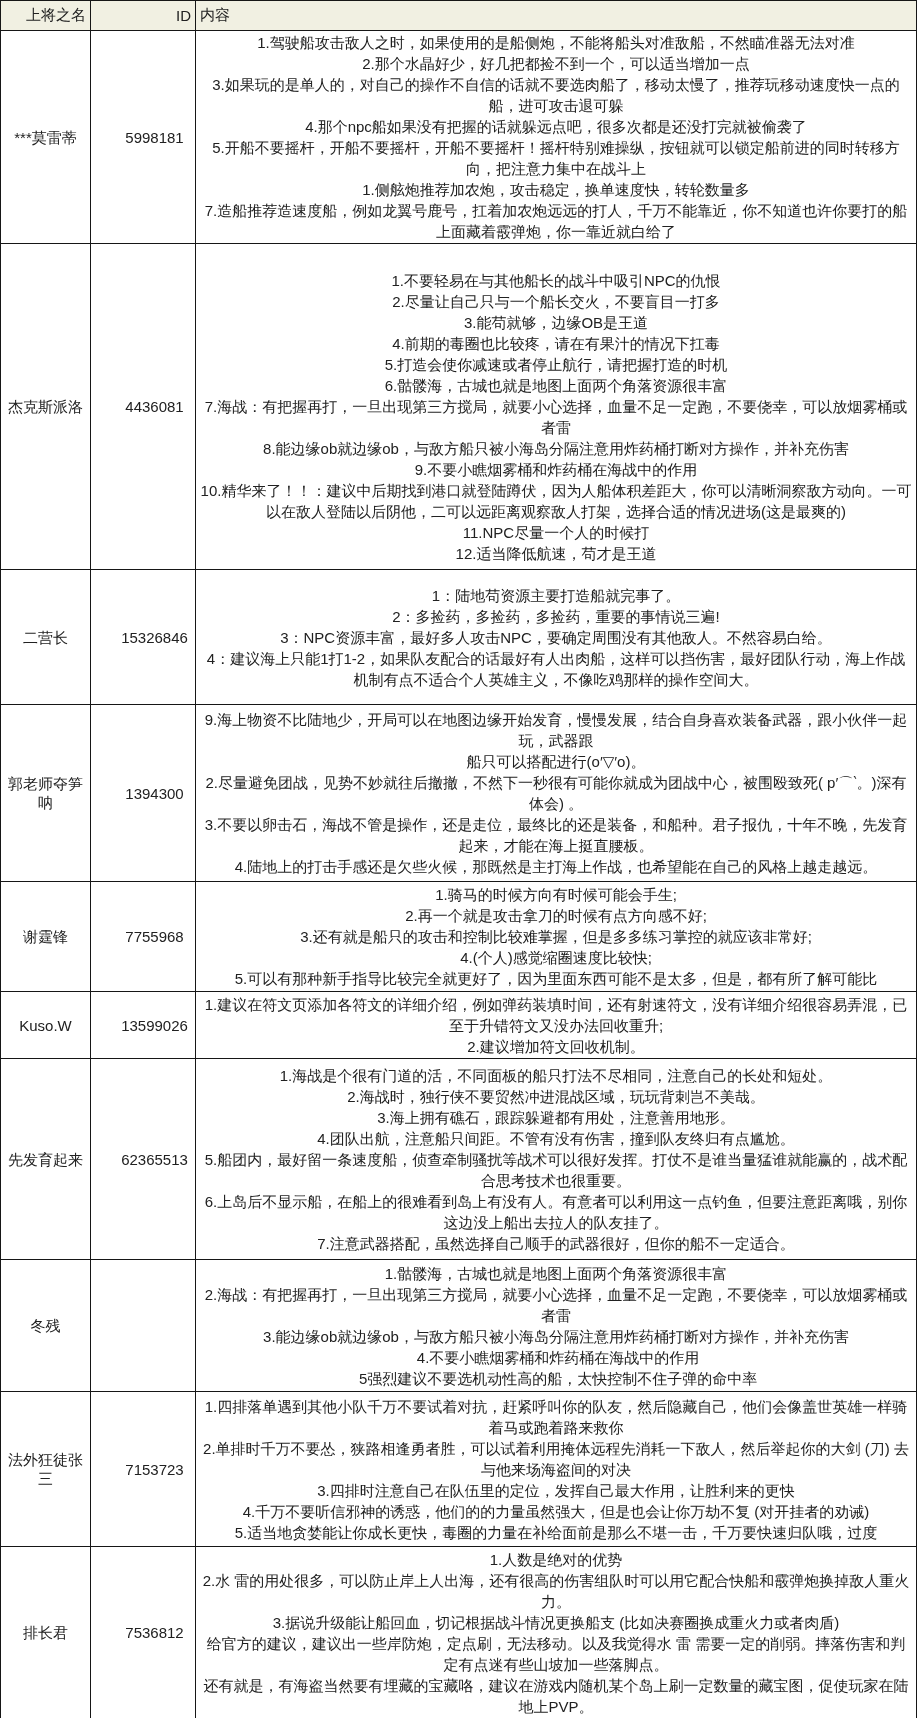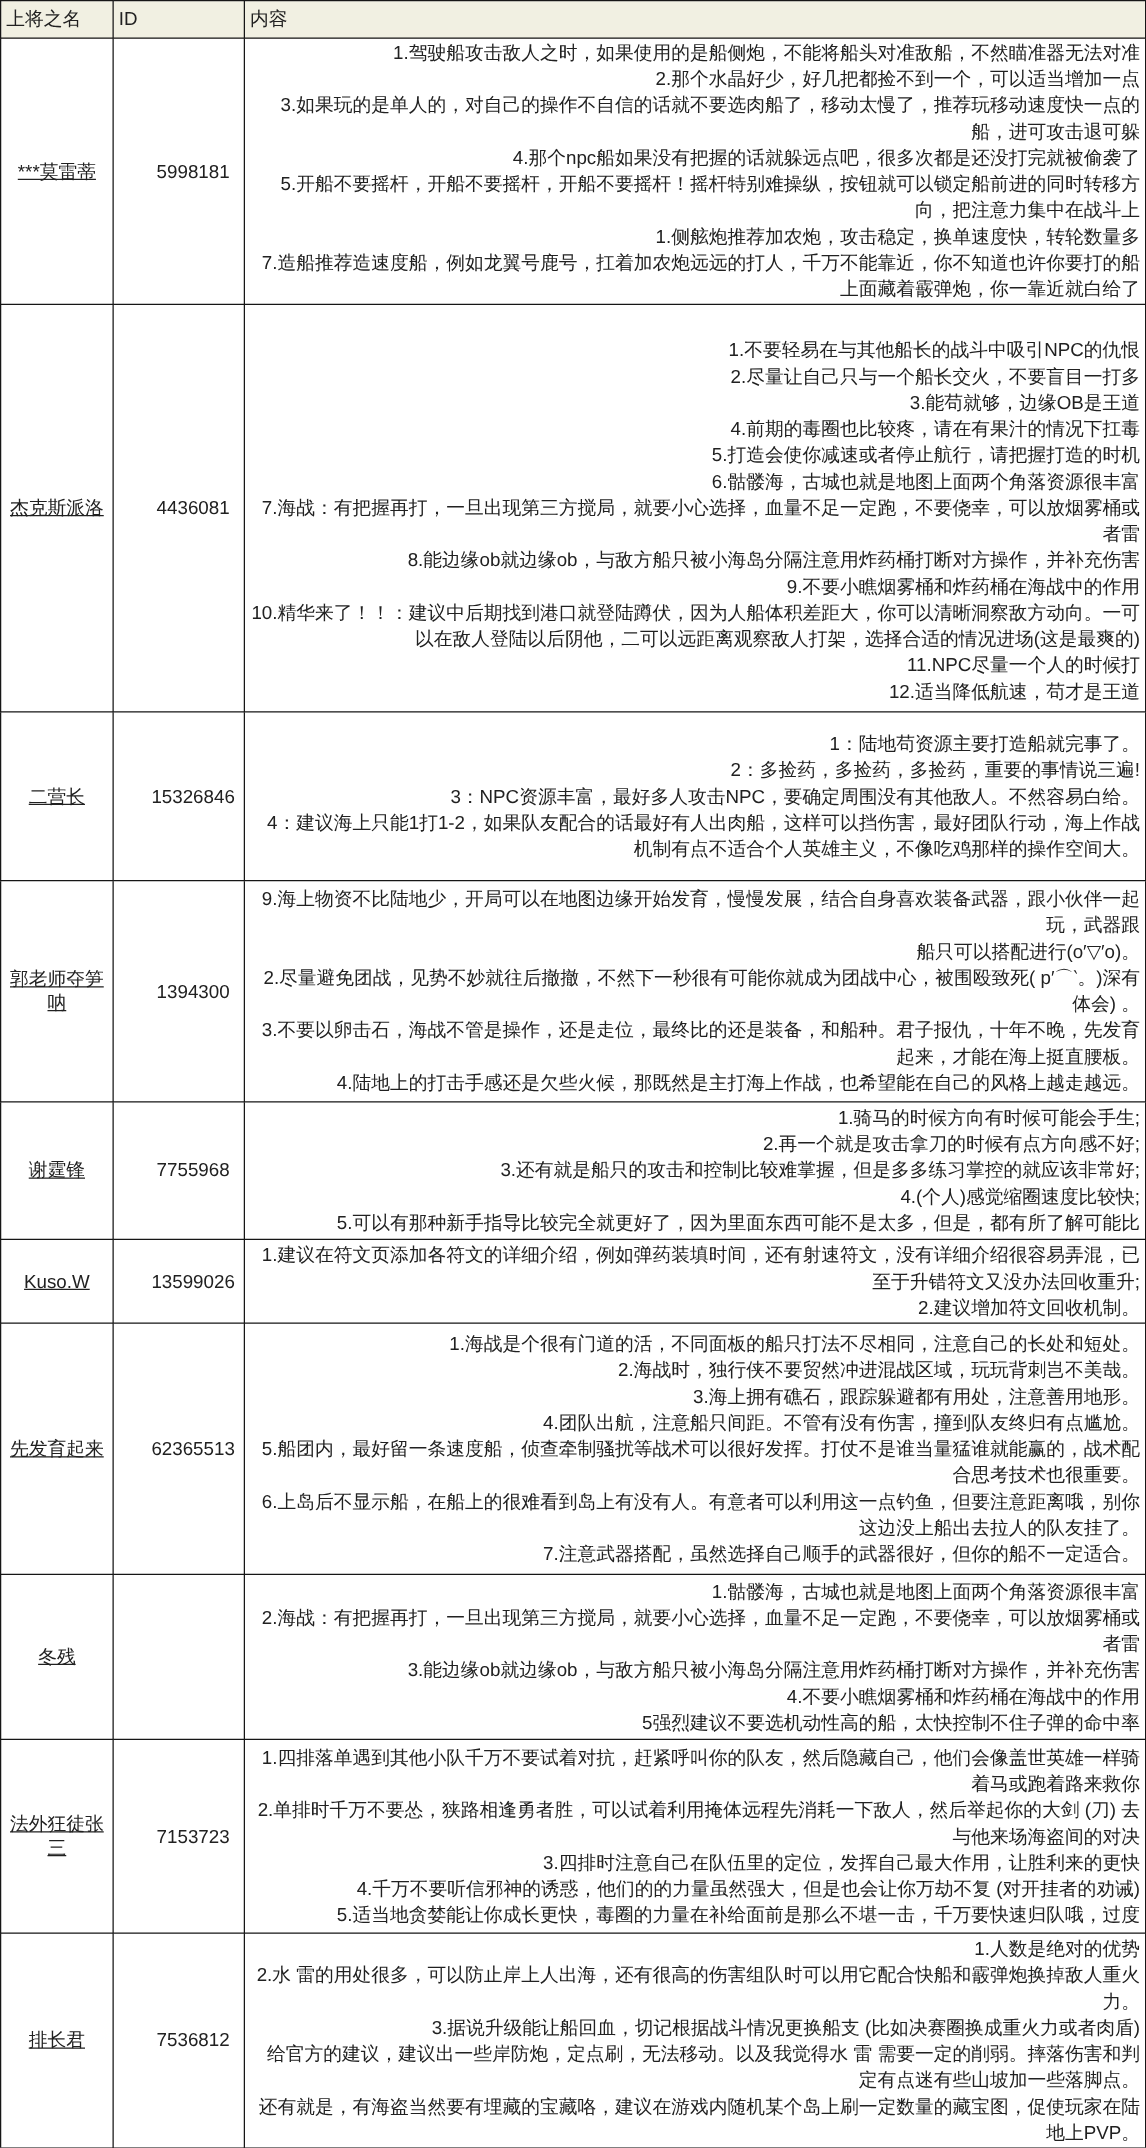--- a/index.html
+++ b/index.html
@@ -3,28 +3,28 @@
 <meta charset="utf-8">
 <style>
   html,body{margin:0;padding:0;background:#ffffff;}
   body{font-family:"Liberation Sans","DejaVu Sans",sans-serif;color:#212121;}
   .sheet{width:917px;}
   table{border-collapse:collapse;table-layout:fixed;width:917px;
         border:1px solid #161616;border-bottom:3px solid #000;}
   th,td{border:1px solid #161616;box-sizing:border-box;padding-left:24px;}
   thead tr{height:30px;background:#f1f0e2;}
   th{font-weight:normal;font-size:15px;padding:0 4px;}
-  th.th-center{text-align:left;}
+  th.th-center{text-align:right;}
   th.th-left{text-align:left;margin-top:18px;}
   td.cell-name{width:90px;text-align:center;vertical-align:middle;
-               font-size:15px;padding:0 1px;line-height:19px;text-decoration:underline;}
+               font-size:15px;padding:0 1px;line-height:19px;}
   td.cell-id{width:105px;text-align:center;vertical-align:middle;font-size:15px;}
   td.cell-content{vertical-align:middle;padding:1px 4px;font-size:15px;}
   .content-line{line-height:21px;min-height:21px;white-space:pre-wrap;
-                word-break:break-all;text-align:right;}
+                word-break:break-all;text-align:center;}
 </style>
 </head>
 <body>
 
 <div class="sheet">
   <table>
     <colgroup>
       <col style="width:90px">
       <col style="width:105px">
       <col>

